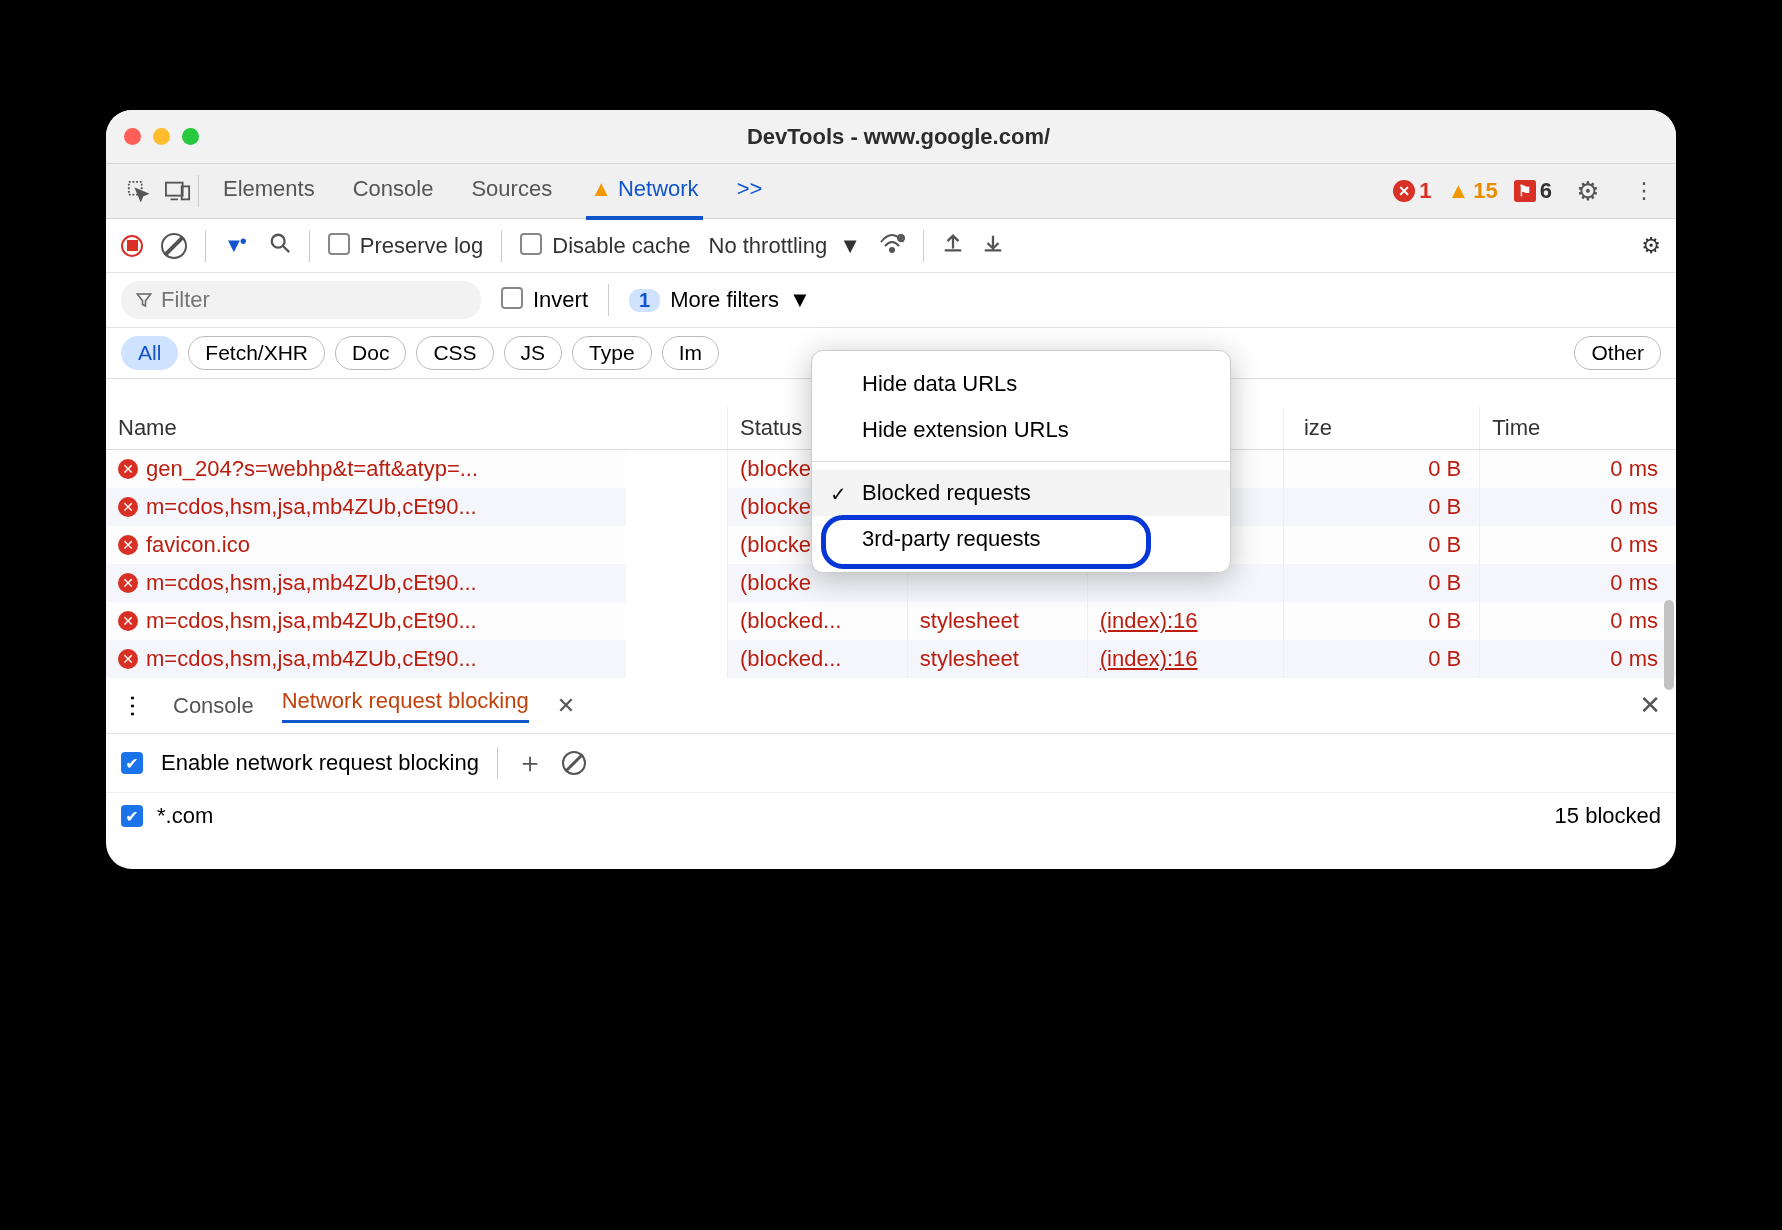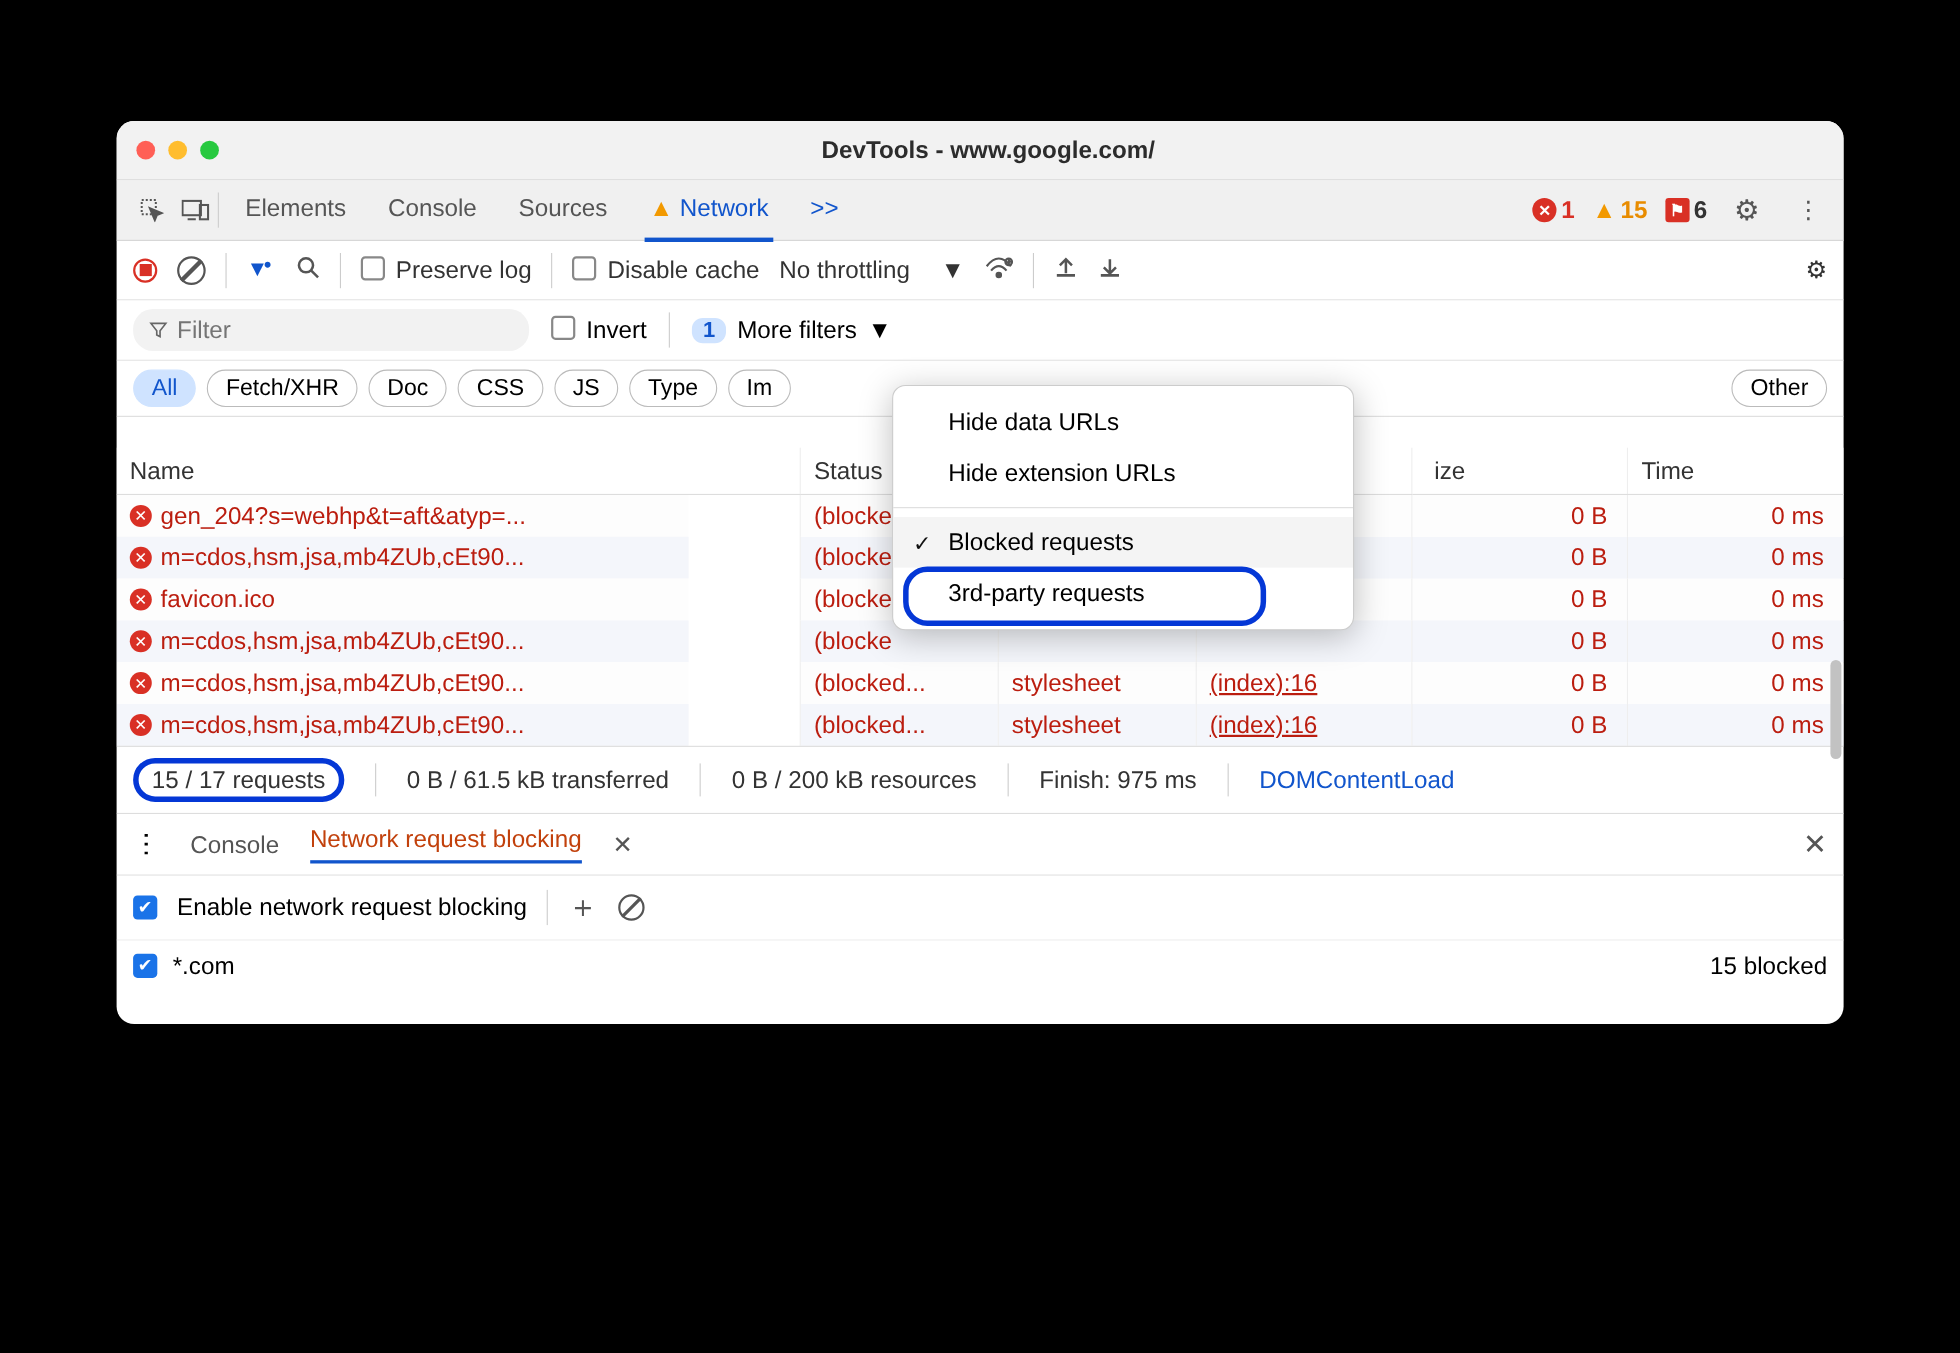--- a/index.html
+++ b/index.html
@@ -1,17 +1,17 @@
 <!DOCTYPE html>
 <html><head>
 <meta charset="utf-8">
 <style>
 * { box-sizing: border-box; margin: 0; padding: 0; }
 body { background: #000; font-family: -apple-system, "Helvetica Neue", Arial, sans-serif; width: 1782px; height: 1230px; display: flex; align-items: flex-start; justify-content: center; padding-top: 110px; }
-.window { width: 1570px; position: relative; background: #fff; border-radius: 16px; box-shadow: 0 20px 70px rgba(0,0,0,.6); overflow: hidden; }
+.window { width: 1570px; position: relative; background: #fff; border-radius: 26px; box-shadow: 0 20px 70px rgba(0,0,0,.6); overflow: hidden; }
 
 
 .titlebar { height: 54px; background: #f2f2f2; display: flex; align-items: center; padding: 0 18px; border-bottom: 1px solid #d8d8d8; }
 .traffic { display: flex; gap: 12px; }
 .dot { width: 17px; height: 17px; border-radius: 50%; }
 .dot.red { background:#ff5f56; } .dot.yellow{background:#ffbd2e;} .dot.green{background:#27c93f;}
 .wintitle { flex: 1; text-align: center; font-size: 22px; font-weight: 600; color: #2c2c2c; padding-right: 60px; }
 
 
 .tabs { height: 55px; background: #f0f0f0; border-bottom: 1px solid #d4d4d4; display: flex; align-items: center; padding: 0 12px; font-size: 22px; color: #444; }
@@ -168,21 +168,21 @@
     <span class="vdiv"></span>
     <span class="chk">
         <span class="box"></span>
         <span>Preserve log</span>
       </span>
     <span class="vdiv"></span>
     <span class="chk">
         <span class="box"></span>
         <span>Disable cache</span>
       </span>
-    <span style="display:flex;align-items:center;gap:22px;">
+    <span style="display:flex;align-items:center;gap:6px;">
         <span>No throttling</span>
         <span class="caret-down">▼</span>
       </span>
     <span><svg width="26" height="22" viewBox="0 0 26 22" fill="none" stroke="#555" stroke-width="2">
           <path d="M2 10 q11 -14 22 0"></path>
           <path d="M6 14 q7 -8 14 0"></path>
           <circle cx="13" cy="18" r="2" fill="#555"></circle>
           <circle cx="22" cy="6" r="3" fill="none"></circle>
           <path d="M22 3 v4 M22 7 l2 -2"></path>
         </svg></span>
@@ -300,31 +300,20 @@
           </td>
           <td>(blocked...</td>
           <td>stylesheet</td>
           <td><span class="lnk">(index):16</span></td>
           <td class="num">0 B</td>
           <td class="num">0 ms</td>
         </tr>
       </tbody>
   </table>
 
-  <div class="statusbar">
-    <span class="annot">15 / 17 requests</span>
-    <span class="sdiv"></span>
-    <span>0 B / 61.5 kB transferred</span>
-    <span class="sdiv"></span>
-    <span>0 B / 200 kB resources</span>
-    <span class="sdiv"></span>
-    <span>Finish: 975 ms</span>
-    <span class="sdiv"></span>
-    <span style="color:#1155cc;">DOMContentLoad</span>
-  </div>
 
   <div class="drawer-tabs">
     <span class="kebab">⋯</span>
     <span class="drawer-tab">Console</span>
     <span class="drawer-tab active">Network request blocking</span>
     <span style="color:#555;">✕</span>
     <span class="close-x">✕</span>
   </div>
 
   <div class="blk-toolbar">

